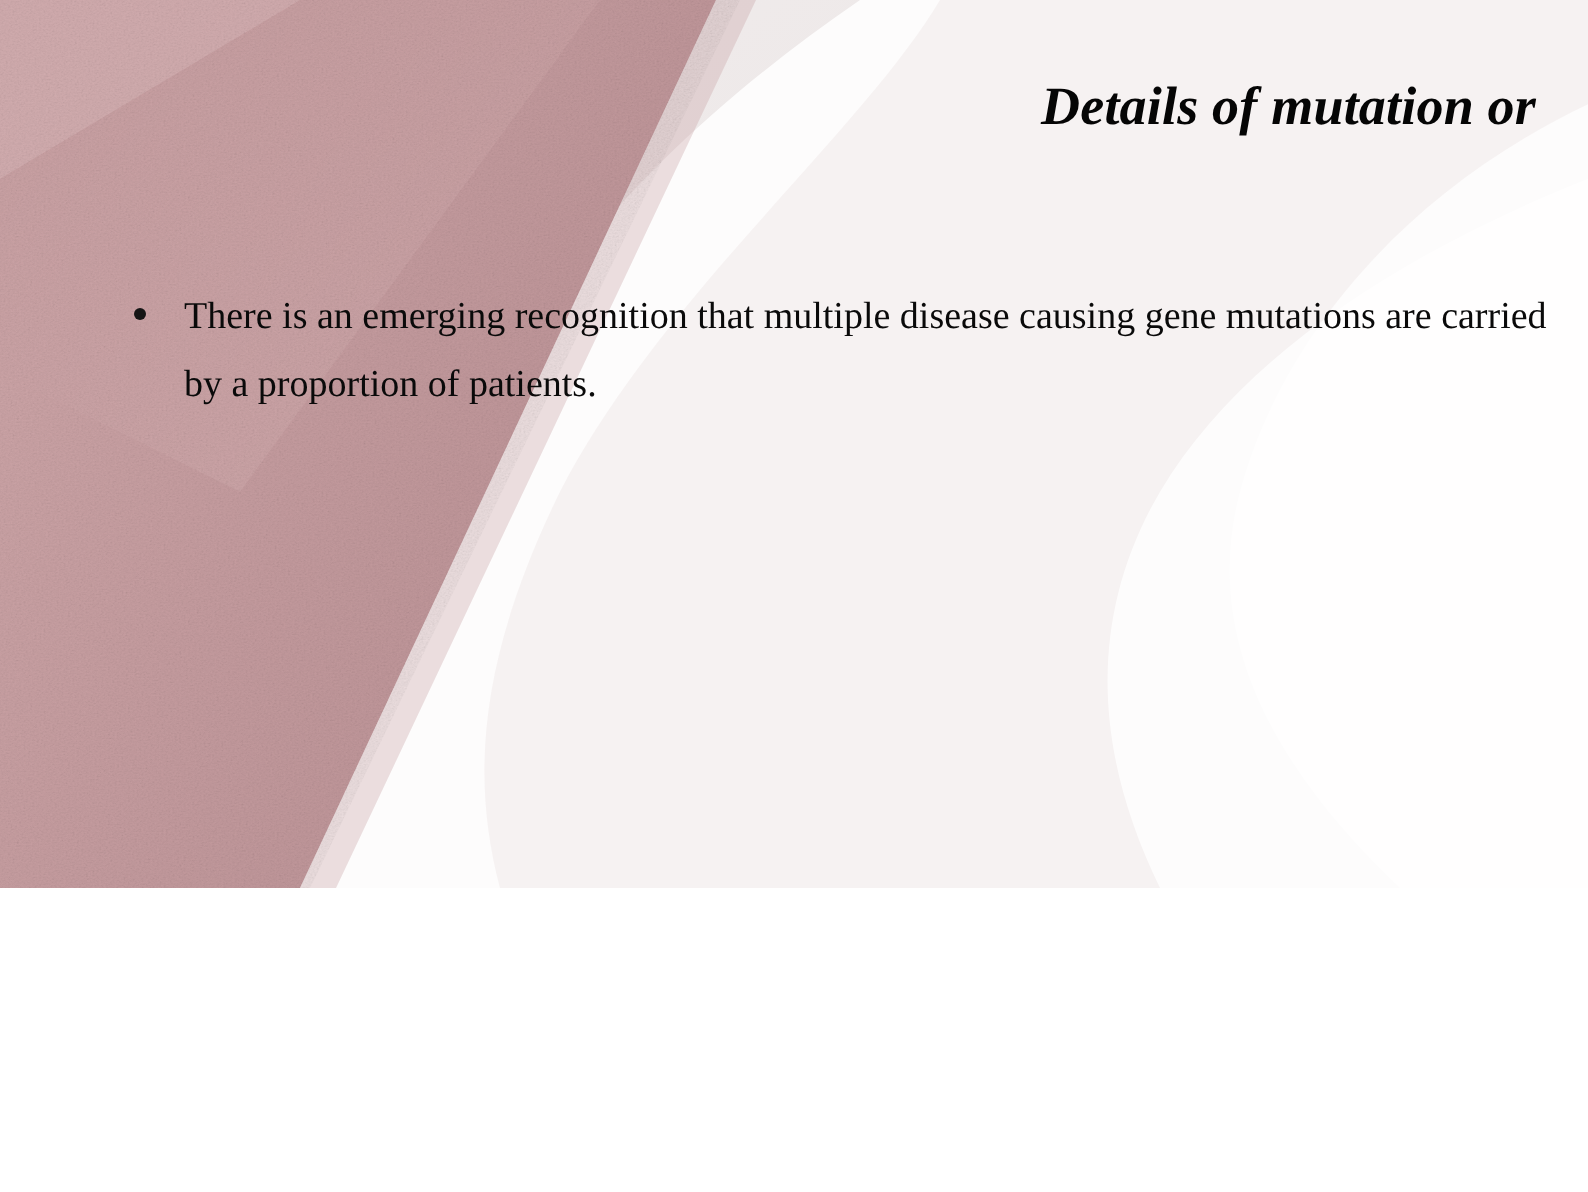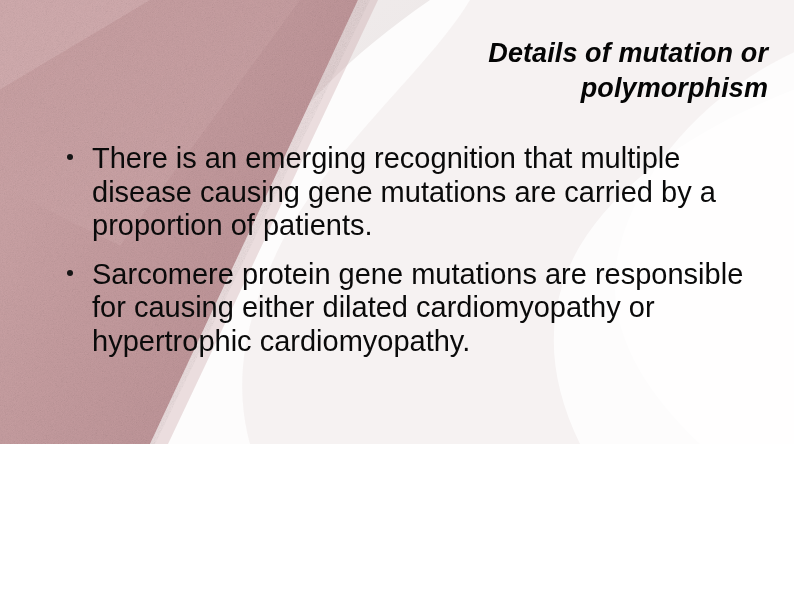--- a/index.html
+++ b/index.html
@@ -8,21 +8,21 @@
     padding: 0;
     background: #ffffff;
   }
 
   #slide {
     position: relative;
     width: 794px;
     height: 444px;
     overflow: hidden;
     background: #15803d;
-    font-family: Liberation Sans, sans-serif;
+    font-family: Liberation Serif, serif;
   }
 
   
   #bg-layer {
     position: absolute;
     inset: 0;
     width: 100%;
     height: 100%;
     z-index: 0;
     pointer-events: none;
@@ -68,21 +68,21 @@
     width: 726px;
     margin: 0;
     padding: 0;
     list-style: none;
   }
 
   .bullet-item {
     position: relative;
     padding-left: 34px;
     margin-bottom: 15px;
-    font-size: 29px;
+    font-size: 19px;
     line-height: 33.6px;
     color: #0a0a0a;
   }
 
   .bullet-mark {
     position: absolute;
     left: 9px;
     top: 12px;
     width: 6px;
     height: 6px;
@@ -149,28 +149,23 @@
     </defs>
     <g clip-path="url(#roseClip)">
       <rect x="0" y="0" width="794" height="596" filter="url(#grainFilter)"></rect>
     </g>
   </svg>
 
   <div id="content">
 
     <div id="slide-title">
       <span class="tline">Details of mutation or</span>
-      <span class="tline">polymorphism</span>
     </div>
 
     <ul id="bullet-list">
       <li class="bullet-item">
         <span class="bullet-mark"></span>
         <span class="bullet-text">There is an emerging recognition that multiple disease causing gene mutations are carried by a proportion of patients.</span>
       </li>
-      <li class="bullet-item">
-        <span class="bullet-mark"></span>
-        <span class="bullet-text">Sarcomere protein gene mutations are responsible for causing either dilated cardiomyopathy or hypertrophic cardiomyopathy.</span>
-      </li>
     </ul>
 
   </div>
 </div>
 
 </body></html>

